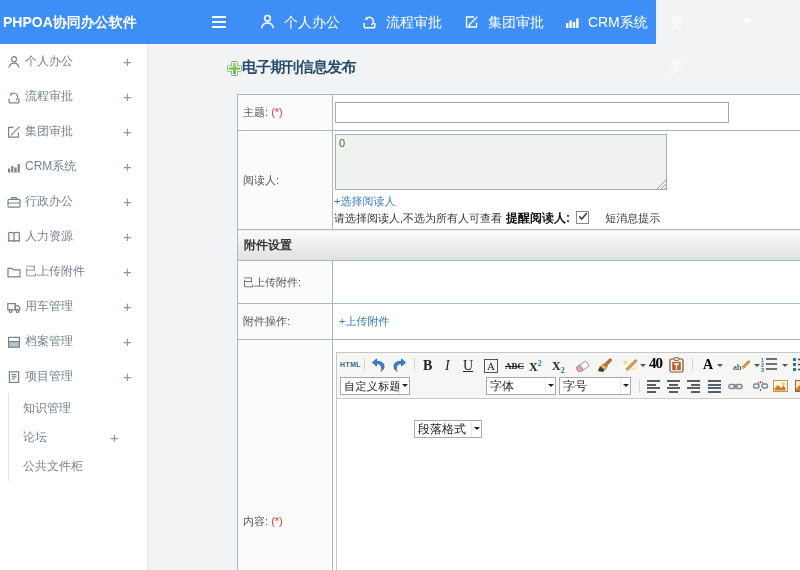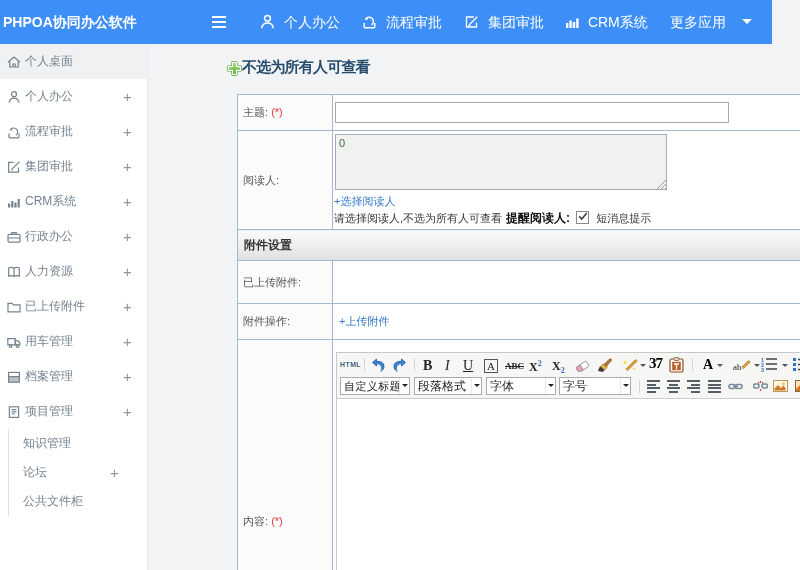--- a/index.html
+++ b/index.html
@@ -1,20 +1,20 @@
 <!DOCTYPE html>
 <html><head>
 <meta charset="utf-8">
 <style>
 * { margin:0; padding:0; box-sizing:content-box; }
 html,body { width:800px; height:570px; overflow:hidden; font-family:"Liberation Sans",sans-serif; background:#fff; }
 #stage { position:relative; width:800px; height:570px; overflow:hidden; background:#f1f3f4; }
 
 
-#topbar { position:absolute; left:0; top:0; width:772px; height:44px; background:#3e8ef7; }
+#topbar { position:absolute; left:0; top:0; width:656px; height:44px; background:#3e8ef7; }
 #logo { position:absolute; left:3px; top:0; height:44px; line-height:44px; color:#fff; font-size:14px; font-weight:700; }
 .burger { position:absolute; left:212px; top:16px; width:14px; height:12px; }
 .burger i { display:block; height:2px; background:#fff; margin-bottom:3px; }
 .navitem { position:absolute; top:0; height:44px; line-height:44px; color:#fff; font-size:14px; }
 .navitem svg { vertical-align:-3px; }
 .caret { position:absolute; left:742px; top:19px; width:0; height:0; border-left:5px solid transparent; border-right:5px solid transparent; border-top:5px solid #fff; }
 
 
 #sidebar { position:absolute; left:0; top:44px; width:147px; height:526px; background:#fff; border-right:1px solid #e7eaed; }
 .sitem { position:relative; height:35px; line-height:35px; color:#76838f; font-size:12px; white-space:nowrap; }
@@ -105,26 +105,20 @@
           <rect x="8.8" y="8" width="2.4" height="6"></rect>
           <rect x="12.2" y="4.5" width="2.4" height="9.5"></rect>
         </svg>
       <span style="margin-left:4px;">CRM系统</span>
     </div>
     <div class="navitem" style="left:670px;">更多应用</div>
     <div class="caret"></div>
   </div>
 
   <div id="sidebar">
-    <div class="sitem active">
-      <svg width="16" height="16" viewBox="0 0 16 16" fill="none" stroke="#76838f" stroke-width="1.2">
-          <path d="M2 8.2 8 3l6 5.2M3.8 7.6V13h8.4V7.6M6.8 13v-3h2.4v3"></path>
-        </svg>
-      <span class="txt">个人桌面</span>
-    </div>
     <div class="sitem">
       <svg width="16" height="16" viewBox="0 0 16 16" fill="none" stroke="#76838f" stroke-width="1.2">
           <circle cx="8" cy="5.2" r="2.5"></circle>
           <path d="M3 13.6c.6-3.2 2.6-4.4 5-4.4s4.4 1.2 5 4.4"></path>
         </svg>
       <span class="txt">个人办公</span>
         <span class="plus">+</span>
     </div>
     <div class="sitem">
       <svg width="16" height="16" viewBox="0 0 16 16" fill="none" stroke="#76838f" stroke-width="1.2">
@@ -221,40 +215,40 @@
   <svg id="addicon" width="15" height="15" viewBox="0 0 15 15">
       <defs>
         <linearGradient id="gp" x1="0" y1="0" x2="0" y2="1">
           <stop offset="0" stop-color="#9fe07f"></stop>
           <stop offset="1" stop-color="#4fae2e"></stop>
         </linearGradient>
       </defs>
       <path d="M4.9 0.8h5.2v4.1h4.1v5.2h-4.1v4.1H4.9V10.1H0.8V4.9h4.1z" fill="url(#gp)" stroke="#3c8f22" stroke-width="0.8"></path>
       <path d="M5.6 1.5h3.8v4.1h4.1v3.8H9.4v4.1H5.6V9.4H1.5V5.6h4.1z" fill="none" stroke="#ffffff" stroke-width="1.1"></path>
     </svg>
-  <div id="title">不选为所有人可查看</div>
+  <div id="title">电子期刊信息发布</div>
 
   <table class="frm" cellspacing="0">
     <tbody>
         <tr style="height:36px;">
       <td class="lab">主题: <span class="req">(*)</span></td>
       <td>
             <span class="inp"></span>
           </td>
     </tr>
     <tr style="height:99px;">
       <td class="lab">阅读人:</td>
       <td style="vertical-align:top;">
         <div class="ta">0<span class="grip"></span></div>
         <div style="margin:5px 0 0 1px; line-height:13px; height:13px;"><a class="lnk">+选择阅读人</a></div>
         <div style="margin:3px 0 0 1px;" class="note">请选择阅读人,不选为所有人可查看<span class="noteb" style="margin-left:4px;">提醒阅读人:</span>
           <span class="cbx" style="margin-left:3px;"><svg width="12" height="12" viewBox="0 0 14 14">
                   <path d="M2.5 7.5 5.5 10.5 11.5 3.5" stroke="#3b4a56" stroke-width="2" fill="none"></path>
                 </svg></span>
-          <span style="margin-left:4px;">短消息提示</span>
+          <span style="margin-left:13px;">短消息提示</span>
         </div>
       </td>
     </tr>
     <tr>
           <th class="sect" colspan="2">附件设置</th>
         </tr>
     <tr style="height:43px;">
       <td class="lab">已上传附件:</td>
       <td></td>
     </tr>
@@ -297,21 +291,21 @@
           <path d="M1 14 L3 9 8 12 6 15z" fill="#3a3a3a"></path>
           <path d="M3.5 9.5 6 7l4.5 2.5L8 13z" fill="#e8b64a" stroke="#9a7a20" stroke-width="0.6"></path>
           <path d="M7 7.5 12.5 2c1-1 2.8.8 1.8 1.8L9 9.5z" fill="#b5763a" stroke="#7d4a1a" stroke-width="0.7"></path>
         </svg>
       <svg style="position:absolute; left:285px; top:4px;" width="17" height="16" viewBox="0 0 17 16">
           <path d="M4 12 13 3c1-1 2.6.6 1.6 1.6L5.6 13.6z" fill="#e8a33d" stroke="#a06a18" stroke-width="0.7"></path>
           <path d="M3 3l.7 1.8L5.5 5.5 3.7 6.2 3 8l-.7-1.8L.5 5.5l1.8-.7z" fill="#ffd24a"></path>
           <path d="M12 10l.5 1.2 1.2.5-1.2.5-.5 1.2-.5-1.2-1.2-.5 1.2-.5z" fill="#ffd24a"></path>
         </svg>
       <span class="tcaret" style="left:303px;"></span>
-      <span class="ti serif" style="left:312px; top:2px; font-size:15px; font-weight:700; letter-spacing:-1px; color:#000;">37</span>
+      <span class="ti serif" style="left:312px; top:2px; font-size:15px; font-weight:700; letter-spacing:-1px; color:#000;">40</span>
       <svg style="position:absolute; left:332px; top:4px;" width="15" height="16" viewBox="0 0 15 16">
           <rect x="1" y="2" width="13" height="13" rx="1.5" fill="#fdfdfb" stroke="#8a4a20" stroke-width="1.2"></rect>
           <rect x="5" y="0.5" width="5" height="3" rx="1" fill="#d8d8d8" stroke="#7d4a1a" stroke-width="0.7"></rect>
           <rect x="3.2" y="4.8" width="8.6" height="8.4" fill="#b5622f"></rect>
           <path d="M5 7h5M7.5 7v5.4" stroke="#fff" stroke-width="1.3" fill="none"></path>
         </svg>
       <span class="tsep" style="left:355px;"></span>
       <span class="ti serif" style="left:366px; top:4px; font-size:14px; font-weight:700; color:#000;">A</span>
       <span class="tcaret" style="left:380px;"></span>
       <svg style="position:absolute; left:396px; top:4px;" width="18" height="16" viewBox="0 0 18 16">
@@ -331,21 +325,21 @@
           <rect x="0" y="1" width="3" height="3" fill="#2d72c0"></rect>
           <rect x="0" y="6" width="3" height="3" fill="#2d72c0"></rect>
           <rect x="0" y="11" width="3" height="3" fill="#2d72c0"></rect>
           <path d="M5 2.5h11M5 7.5h11M5 12.5h11" stroke="#444" stroke-width="1.6"></path>
         </svg>
 
       <div class="sel" style="left:3px; width:68px;">
           <span class="stxt" style="font-size:11px; letter-spacing:0.4px;">自定义标题</span>
           <span class="sarr"></span>
         </div>
-      <div class="sel" style="left:77px; width:66px;">
+      <div class="sel" style="left:77px; width:66px;margin-top:43px;">
           <span class="stxt">段落格式</span>
           <span class="sarr"></span>
         </div>
       <div class="sel" style="left:149px; width:68px;text-decoration:underline;">
           <span class="stxt">字体</span>
           <span class="sarr"></span>
         </div>
       <div class="sel" style="left:222px; width:70px;">
           <span class="stxt">字号</span>
           <span class="sarr"></span>

